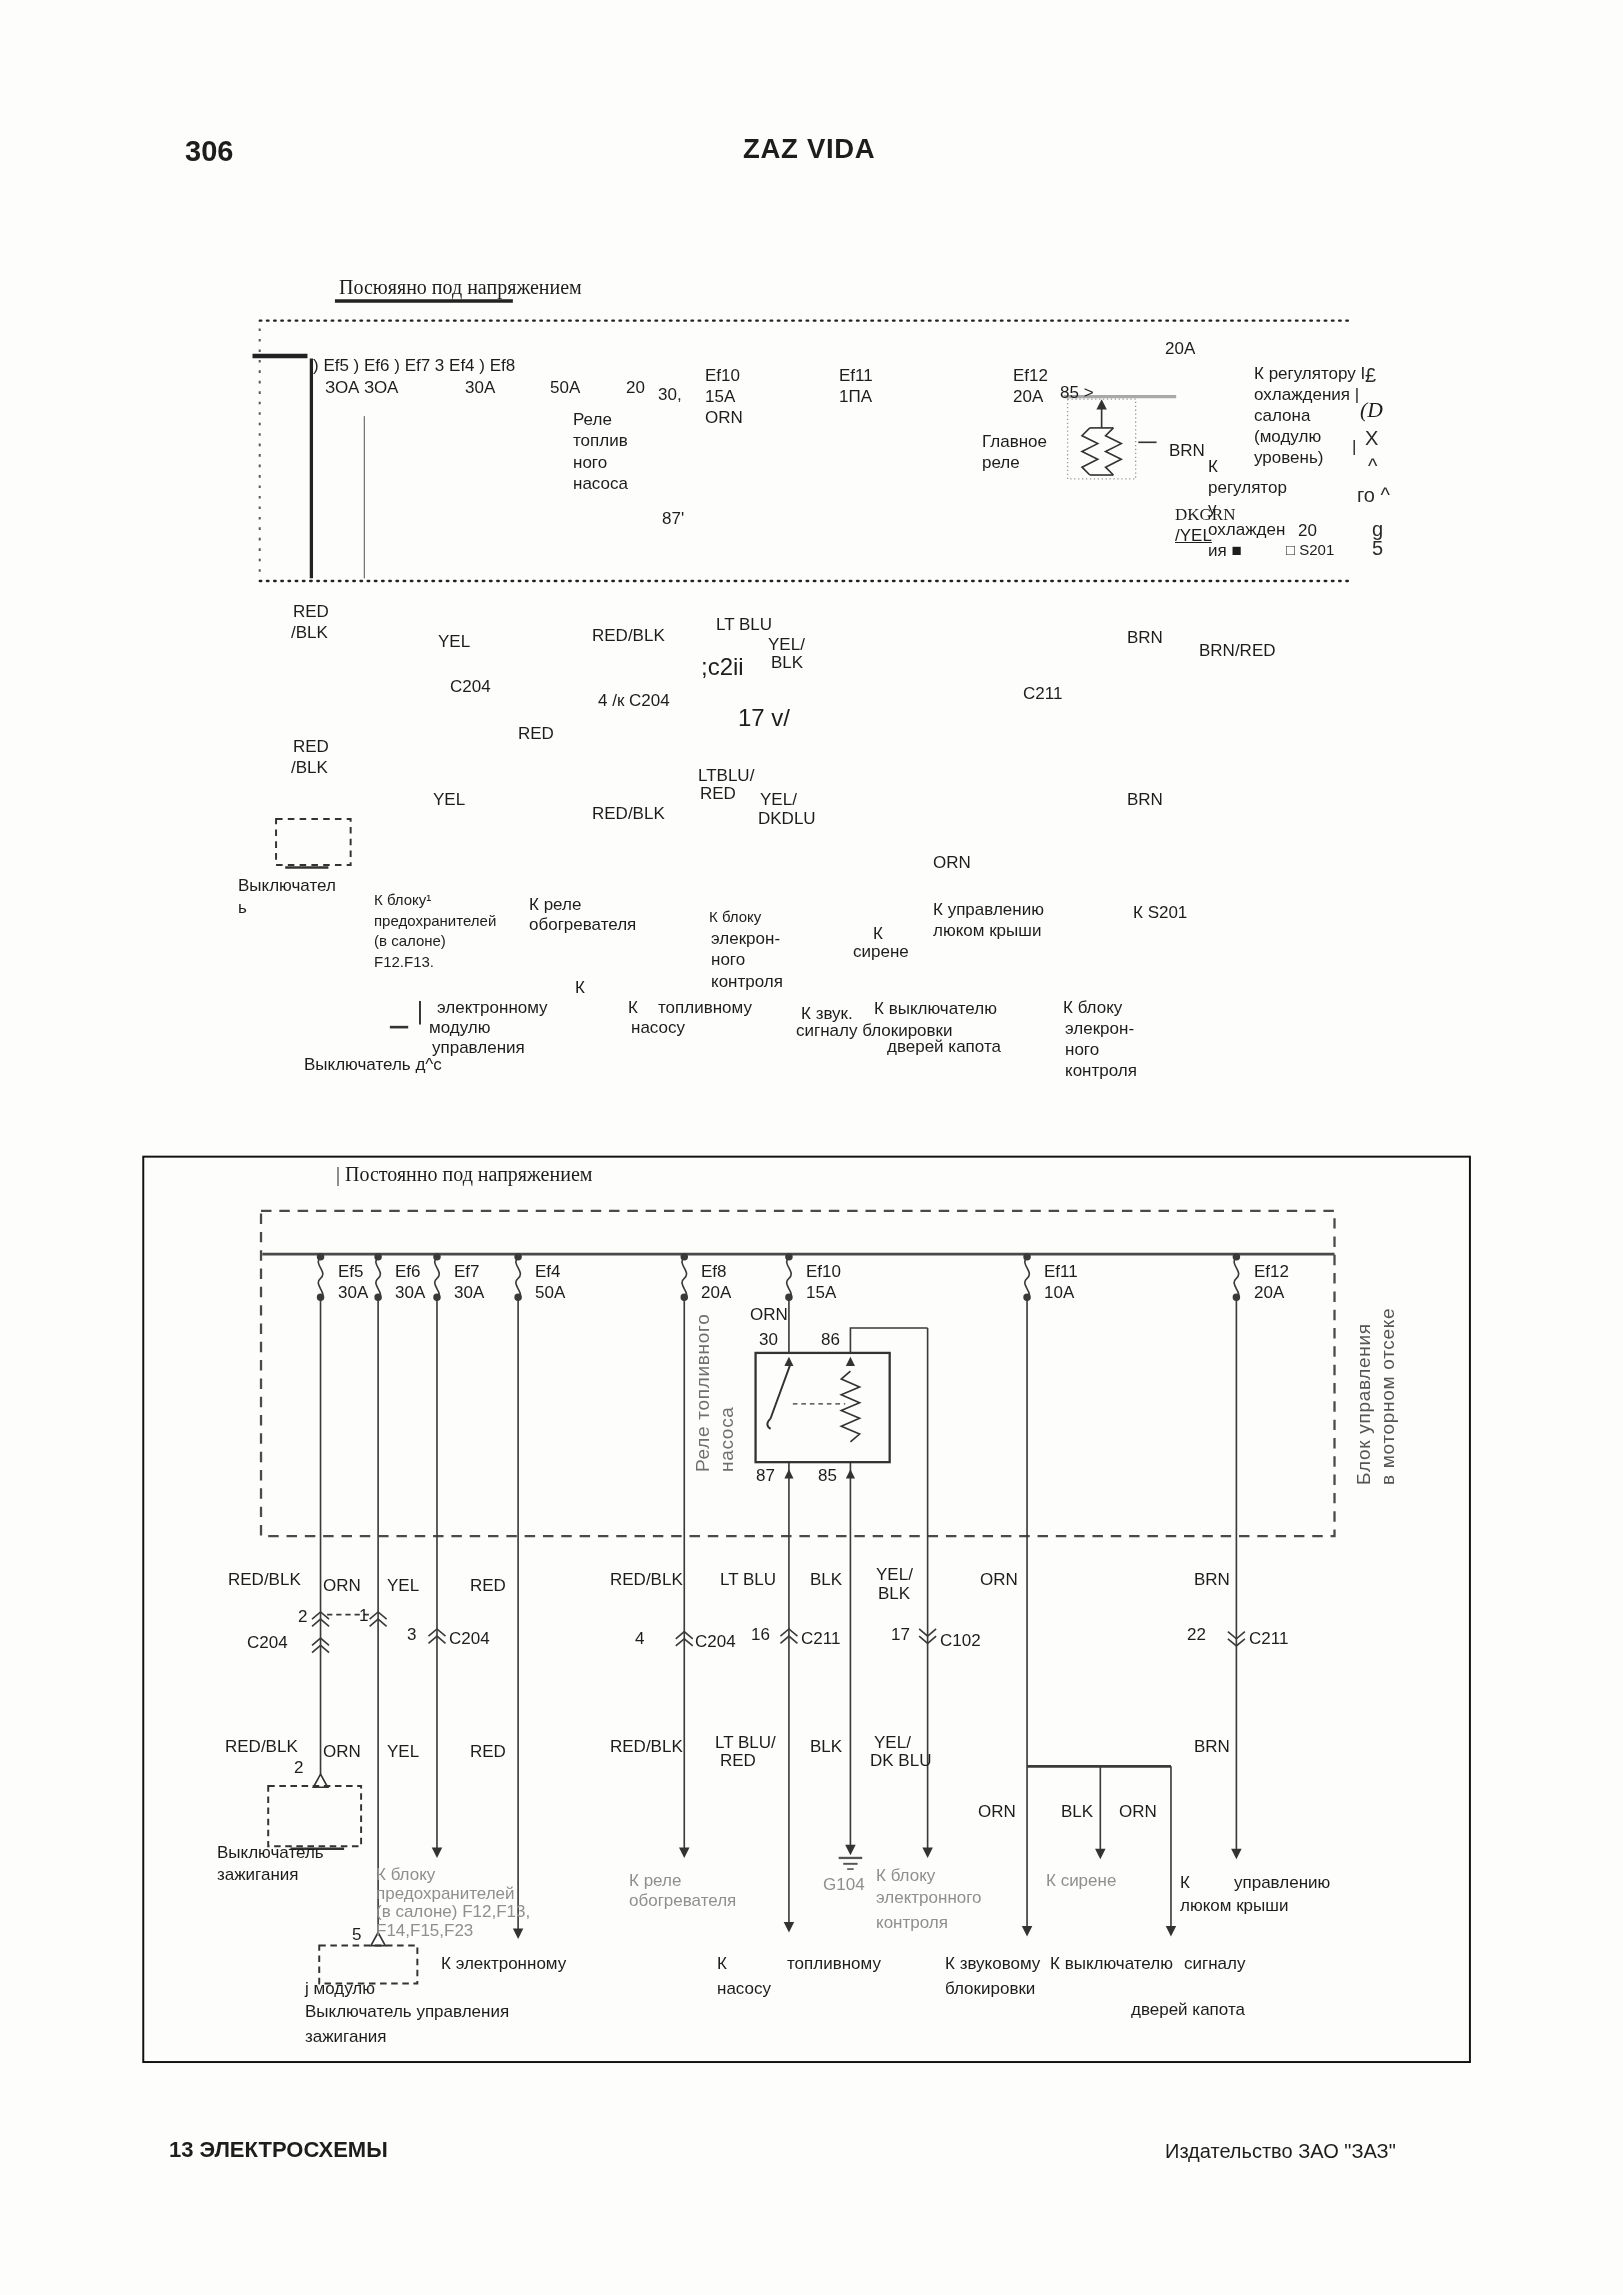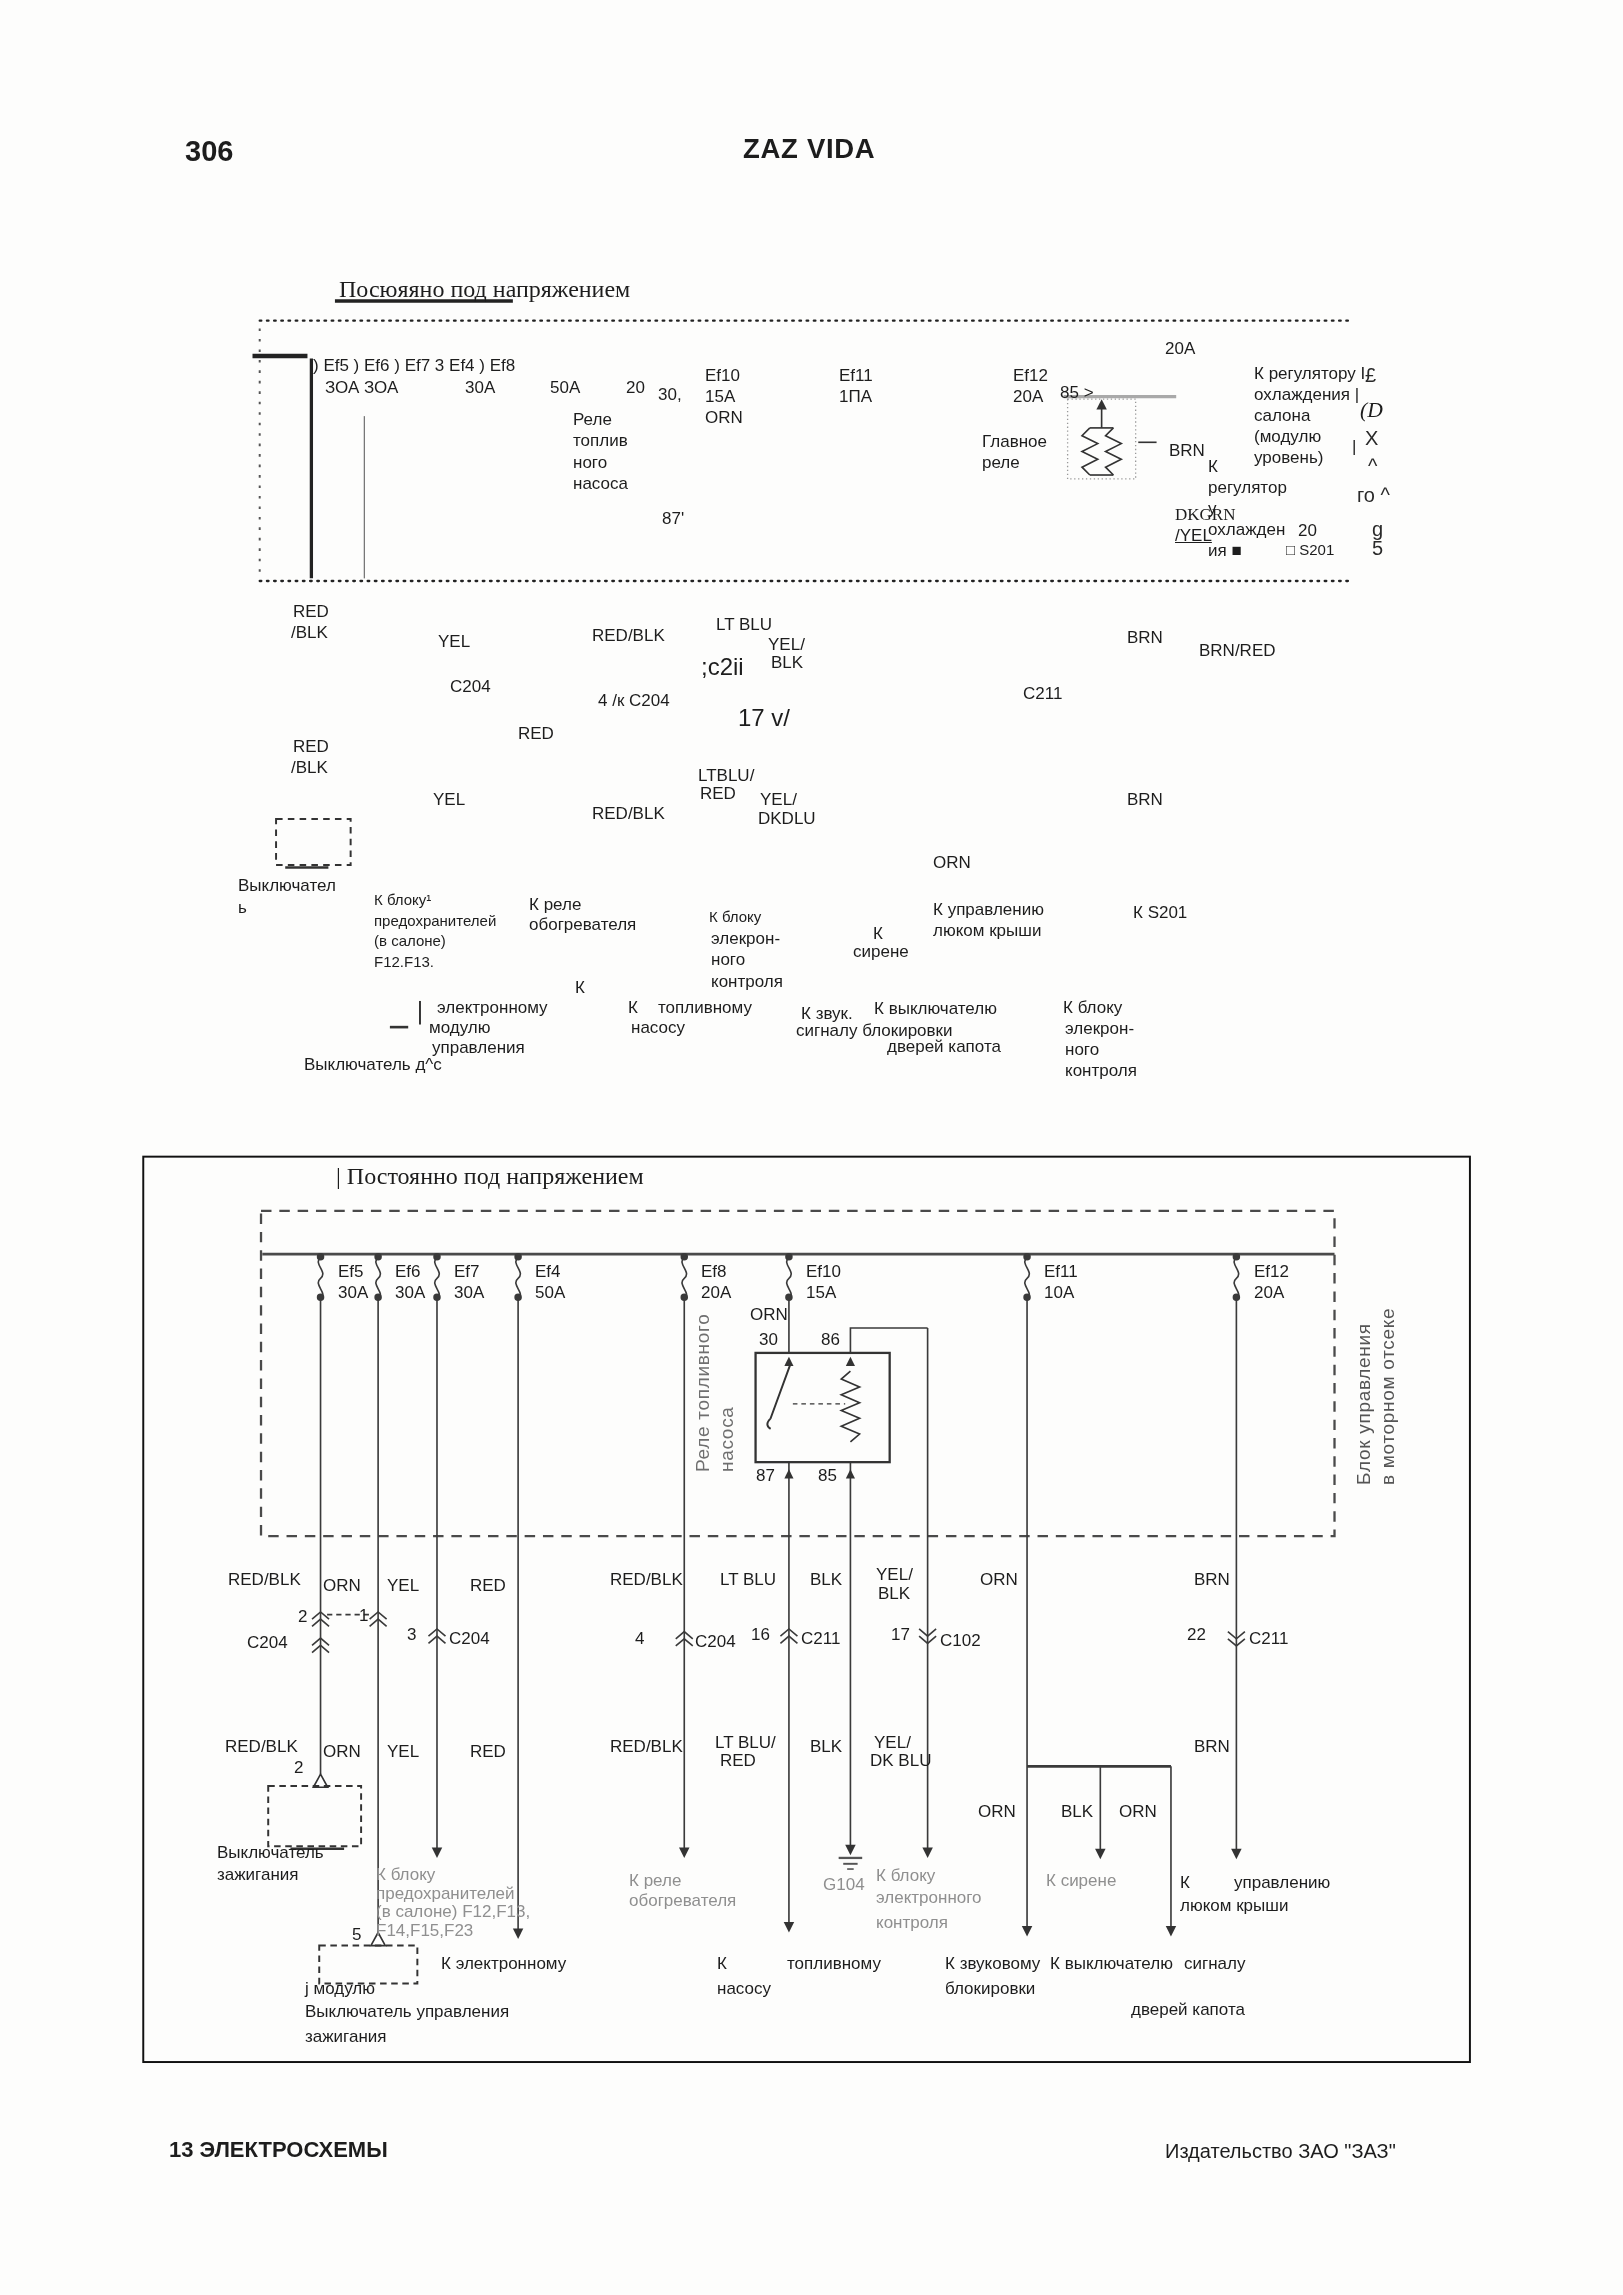--- a/index.html
+++ b/index.html
@@ -1,20 +1,20 @@
 <!DOCTYPE html>
 <html style="font-size:10.5px"><head>
 <meta charset="utf-8">
 <style>
   html,body{margin:0;padding:0;background:#e8e8e8;}
   .page{position:relative;width:1623px;height:2295px;background:#fdfdfc;overflow:hidden;
         font-family:"Liberation Sans",sans-serif;color:#1d1d1d;}
   .abs{position:absolute;}
   .lb{position:absolute;font:17px/1.15 "Liberation Sans",sans-serif;color:#1d1d1d;white-space:pre;letter-spacing:0px;}
-  .serif{font-family:"Liberation Serif",serif;font-size:24px;}
+  .serif{font-family:"Liberation Serif",serif;font-size:20px;}
   .b{font-size:24px;}
   .s23{font-size:15px;}
   .g{color:#8f8f8f;}
   .art{font-size:20px;color:#2a2a2a;}
   .arti{font-family:"Liberation Serif",serif;font-style:italic;font-size:21.6px;}
   .rot,.rot2{transform:rotate(-90deg);transform-origin:0 0;font-size:19px;line-height:1.25;color:#6f6f6f;letter-spacing:0.7px;}
   .rot2{color:#555;}
   #page-number{left:185px;top:135px;font:bold 29px "Liberation Sans",sans-serif;}
   #page-title{left:743px;top:133px;font:bold 27.5px "Liberation Sans",sans-serif;letter-spacing:0.7px;}
   .caption{position:absolute;left:185px;font:bold 25px "Liberation Sans",sans-serif;letter-spacing:-0.7px;white-space:pre;}

